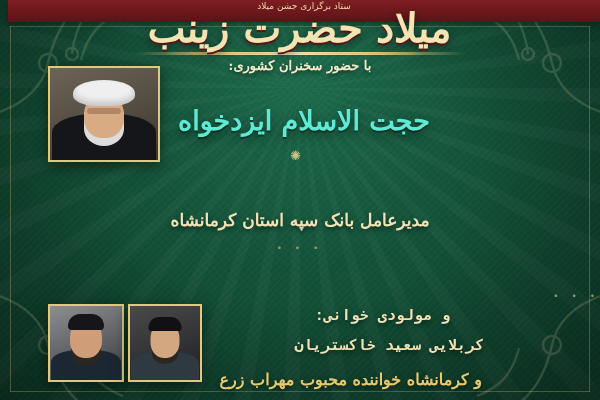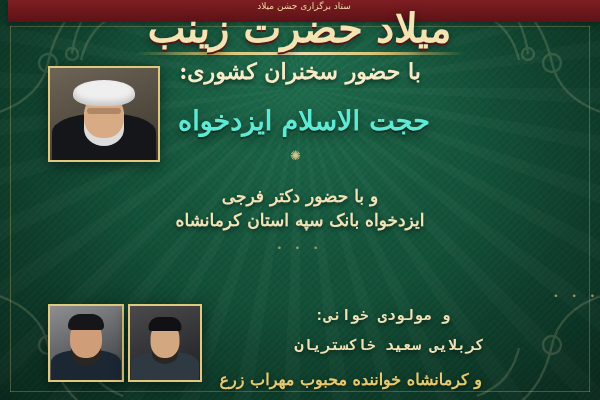--- a/index.html
+++ b/index.html
@@ -115,21 +115,21 @@
   
   .line {
     position: absolute;
     color: #f1e3b6;
     font-family: "DejaVu Serif", serif;
     font-weight: bold;
     text-shadow: 0 2px 5px rgba(0,0,0,.55);
     white-space: nowrap;
   }
   .line.sub {
-    font-size: 22px;
+    font-size: 13px;
     color: #f6ecc9;
   }
   .line.name-big {
     font-size: 27px;
     color: #5eead4;
     letter-spacing: 1px;
     text-shadow: 0 2px 0 rgba(0,0,0,.35), 0 4px 12px rgba(0,0,0,.5);
   }
   .line.bold-mid {
     font-size: 17px;
@@ -307,22 +307,21 @@
       <div style="position:absolute;top:40px;left:50%;transform:translateX(-50%);width:34px;height:6px;background:#8e6a4e;border-radius:3px;opacity:.55;"></div>
     </div>
   </div>
 
   <div class="line name-big" style="top:105px; right:170px;">حجت الاسلام ایزدخواه</div>
 
   <div class="sep" style="top:148px;">
     <span class="flower"></span>
   </div>
 
-  <div class="line bold-mid" style="top:186px; right:50%; transform:translateX(50%);">و با حضور دکتر فرجی</div>
-  <div class="line bold-mid" style="top:210px; right:50%; transform:translateX(50%);">ایزدخواه بانک سپه استان کرمانشاه</div>
+  <div class="line bold-mid" style="top:210px; right:50%; transform:translateX(50%);">مدیرعامل بانک سپه استان کرمانشاه</div>
 
   <div class="sep" style="top:240px;">
     <span class="dot-row"></span>
   </div>
 
 
   <div class="sep" style="top:288px; right:auto; left:auto; text-align:center;">
     <span class="dot-row"></span>
   </div>
 

